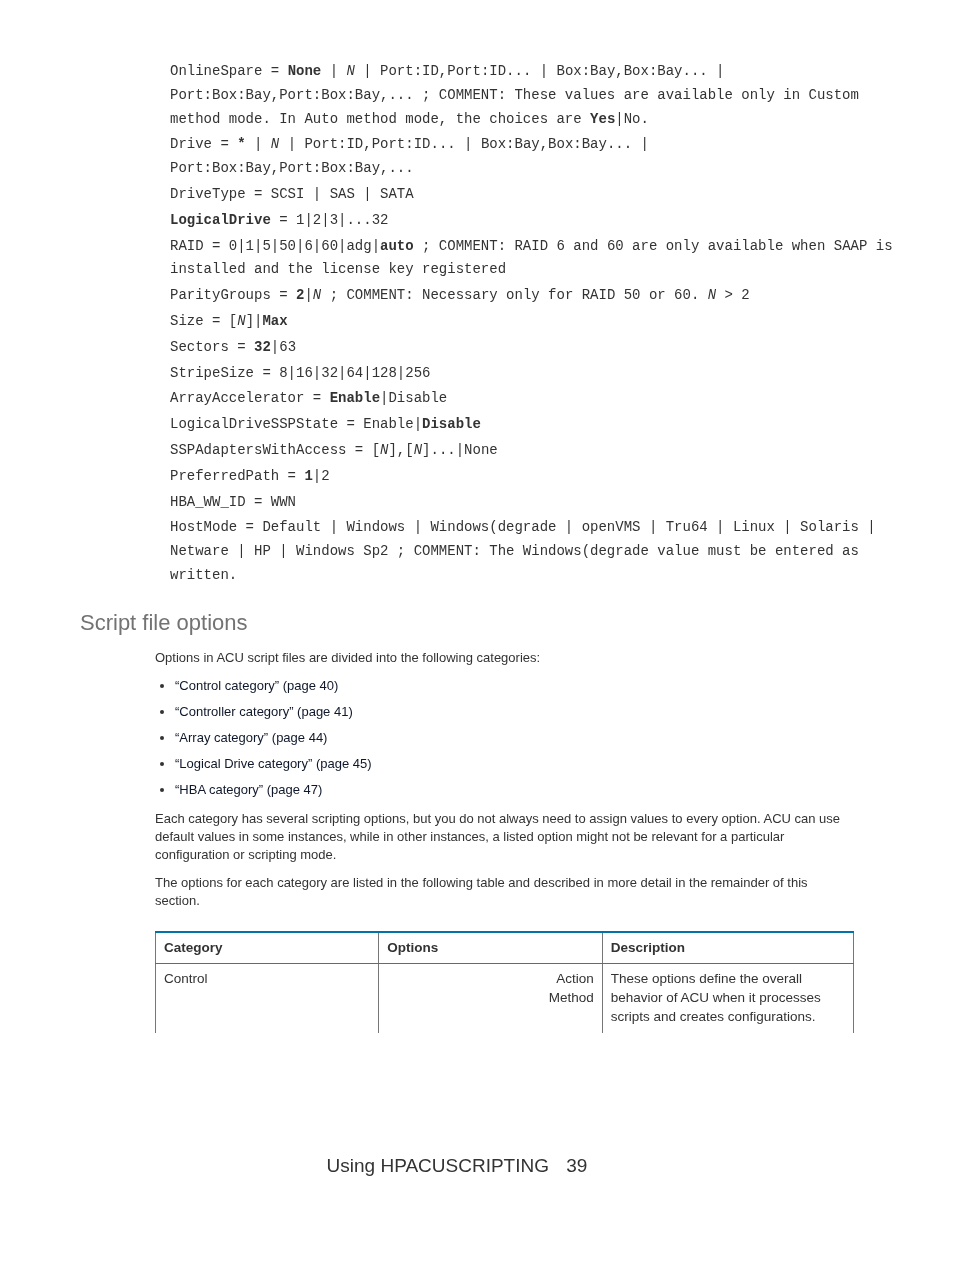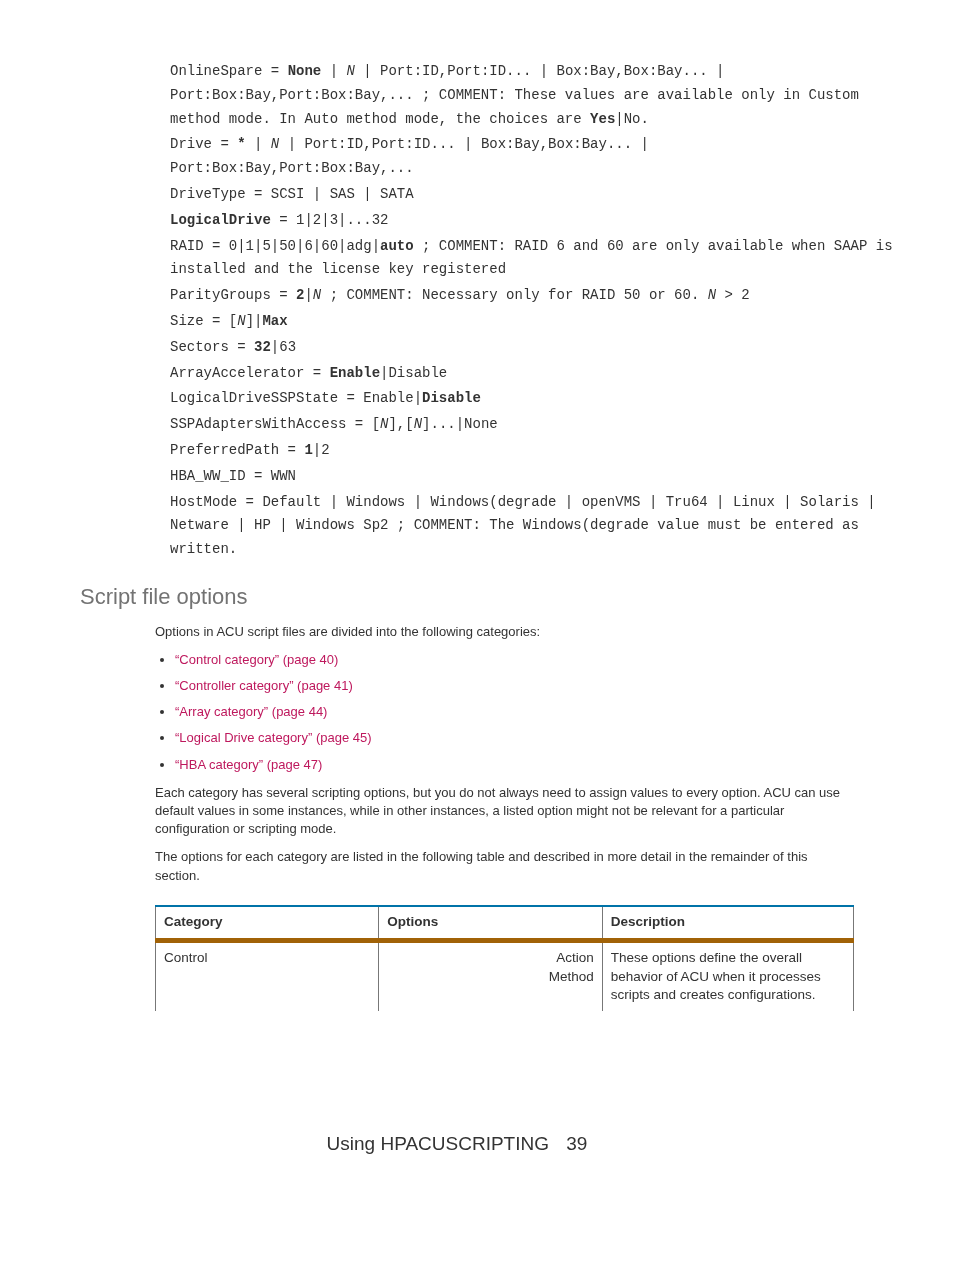--- a/index.html
+++ b/index.html
@@ -38,41 +38,41 @@
   .body-text p { margin: 4px 0 10px 0; }
   ul.link-list {
     margin: 6px 0 10px 0;
     padding-left: 20px;
   }
   ul.link-list li {
     margin-bottom: 8px;
     color: #333;
   }
   ul.link-list li a {
-    color: #be185d;
+    color: #0f172a;
     text-decoration: none;
   }
   table.options-table {
     margin-left: 95px;
     margin-right: 40px;
     border-collapse: collapse;
     width: calc(100% - 135px);
     margin-top: 20px;
   }
   table.options-table th, table.options-table td {
     text-align: left;
     padding: 6px 8px;
     vertical-align: top;
     font-size: 13.5px;
     border-left: 1px solid #777;
     border-right: 1px solid #777;
   }
   table.options-table thead th {
     border-top: 2px solid #0073a8;
-    border-bottom: 5px solid #a16207;
+    border-bottom: 1px solid #a16207;
     font-weight: bold;
   }
   table.options-table td .opt-line { display:block;text-align:right; }
   .footer {
     position: relative;
     margin-top: 120px;
     text-align: center;
     font-size: 19px;
     padding-right: 40px;
   }
@@ -83,20 +83,21 @@
 
 <div class="mono-block">
   <div class="mono-line"><span>OnlineSpare = </span><span class="bold">None</span><span> | </span><span class="italic">N</span><span> | Port:ID,Port:ID... | Box:Bay,Box:Bay... | Port:Box:Bay,Port:Box:Bay,... ; COMMENT: These values are available only in Custom method mode. In Auto method mode, the choices are </span><span class="bold">Yes</span><span>|No.</span></div>
   <div class="mono-line"><span>Drive = </span><span class="bold">*</span><span> | </span><span class="italic">N</span><span> | Port:ID,Port:ID... | Box:Bay,Box:Bay... | Port:Box:Bay,Port:Box:Bay,...</span></div>
   <div class="mono-line"><span>DriveType = SCSI | SAS | SATA</span></div>
   <div class="mono-line"><span class="bold">LogicalDrive</span><span> = 1|2|3|...32</span></div>
   <div class="mono-line"><span>RAID = 0|1|5|50|6|60|adg|</span><span class="bold">auto</span><span> ; COMMENT: RAID 6 and 60 are only available when SAAP is installed and the license key registered</span></div>
   <div class="mono-line"><span>ParityGroups = </span><span class="bold">2</span><span>|</span><span class="italic">N</span><span> ; COMMENT: Necessary only for RAID 50 or 60. </span><span class="italic">N</span><span> &gt; 2</span></div>
   <div class="mono-line"><span>Size = [</span><span class="italic">N</span><span>]|</span><span class="bold">Max</span></div>
   <div class="mono-line"><span>Sectors = </span><span class="bold">32</span><span>|63</span></div>
+  <div class="mono-line"><span>StripeSize = 8|16|32|64|128|256</span></div>
   <div class="mono-line"><span>ArrayAccelerator = </span><span class="bold">Enable</span><span>|Disable</span></div>
   <div class="mono-line"><span>LogicalDriveSSPState = Enable|</span><span class="bold">Disable</span></div>
   <div class="mono-line"><span>SSPAdaptersWithAccess = [</span><span class="italic">N</span><span>],[</span><span class="italic">N</span><span>]...|None</span></div>
   <div class="mono-line"><span>PreferredPath = </span><span class="bold">1</span><span>|2</span></div>
   <div class="mono-line"><span>HBA_WW_ID = WWN</span></div>
   <div class="mono-line"><span>HostMode = Default | Windows | Windows(degrade | openVMS | Tru64 | Linux | Solaris | Netware | HP | Windows Sp2 ; COMMENT: The Windows(degrade value must be entered as written.</span></div>
 </div>
 
 <h2 class="section-heading">Script file options</h2>
 

